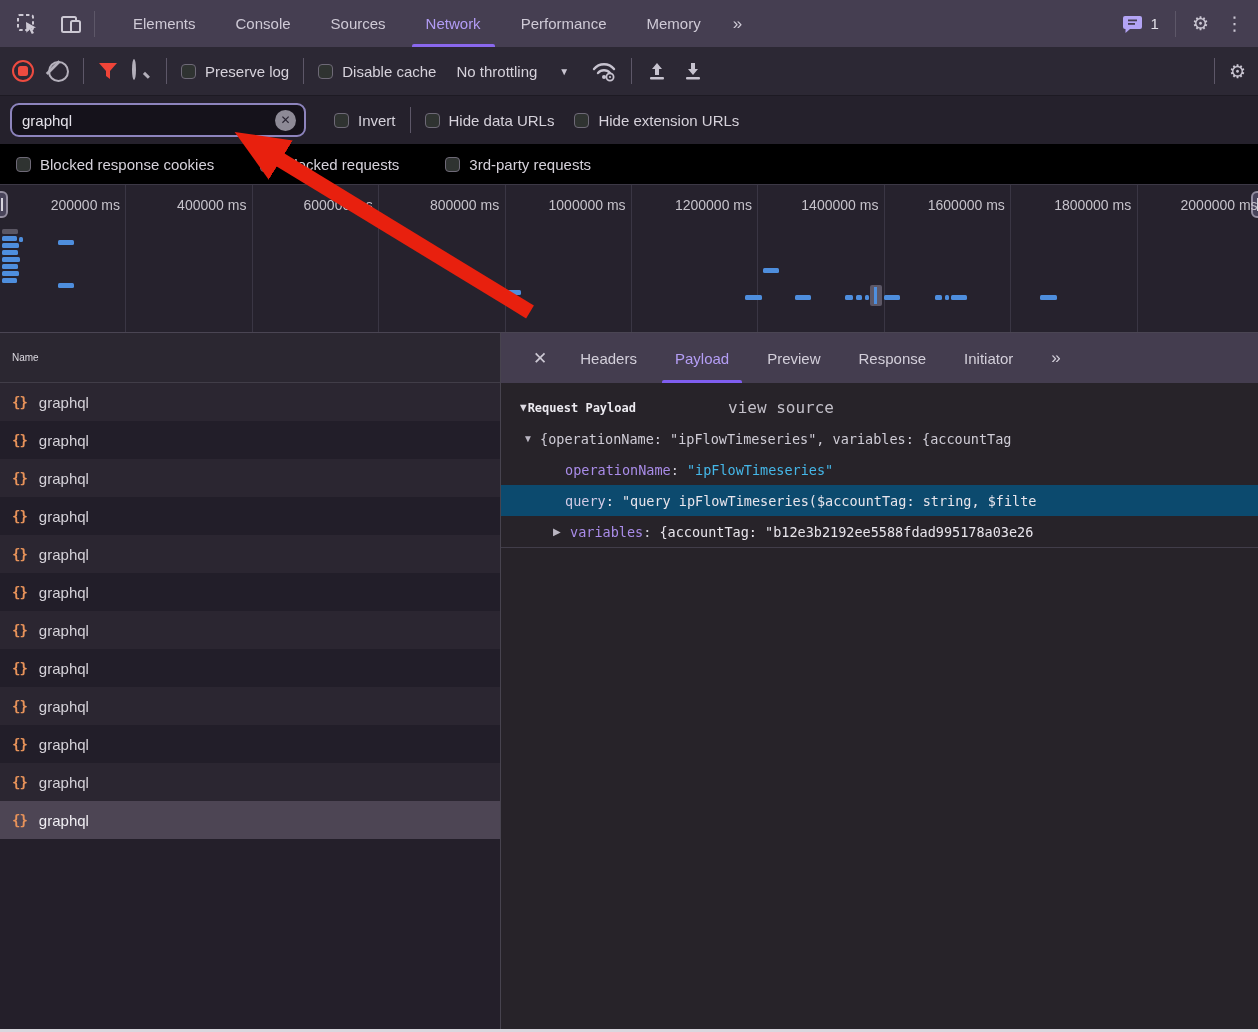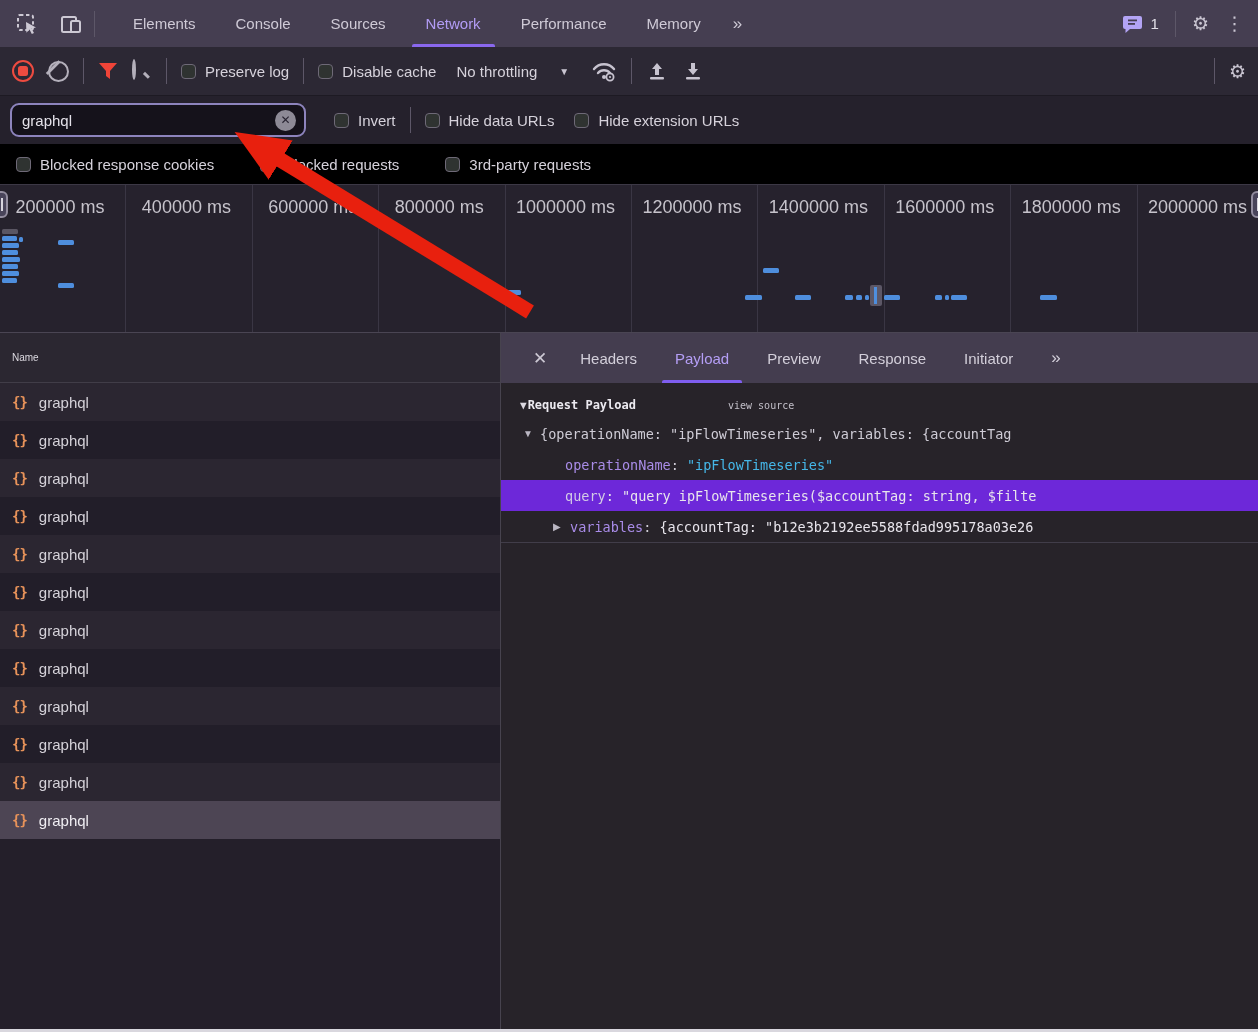--- a/index.html
+++ b/index.html
@@ -50,21 +50,21 @@
   .chips-row { height:46px; background:#25212c; display:flex; align-items:center; padding:0 8px; gap:9px; flex:0 0 auto; }
   .chip { border:1px solid #716c7a; border-radius:10px; padding:4px 11px; font-size:14.5px; font-weight:600; color:#e6e3ea; background:transparent; cursor:pointer; white-space:nowrap; }
   .chip.selected { background:#554a61; border-color:transparent; }
   .chips-row .vdiv { height:24px; }
 
   
   .cbs-row { height:41px; background:#000000; display:flex; align-items:center; gap:46px; padding:0 16px; flex:0 0 auto; border-bottom:1px solid #3c3845; }
 
   
   .timeline { height:148px; background:#26222d; position:relative; flex:0 0 auto; border-bottom:1px solid #4a4553; background-image:repeating-linear-gradient(to right, transparent 0px, transparent 125.4px, #3a3644 125.4px, #3a3644 126.4px); }
-  .tl-label { position:absolute; top:12px; width:120px; text-align:center; font-size:18px; color:#c6c3cb; white-space:nowrap; }
+  .tl-label { position:absolute; top:12px; width:120px; text-align:right; font-size:14px; color:#c6c3cb; white-space:nowrap; }
   .tl-bar { position:absolute; height:5px; border-radius:1.5px; background:#4e8edd; }
   .tl-marker { position:absolute; background:#5c5766; border-radius:2px; }
   .tl-marker .vline { position:absolute; left:4px; top:2px; width:3px; bottom:2px; background:#4e8edd; }
   .tl-handle { position:absolute; top:6px; width:13px; height:27px; border:2px solid #938d9f; background:#49445a; border-radius:6px; display:flex; align-items:center; justify-content:center; }
   .tl-handle .grip { width:2px; height:13px; background:#d8d5de; }
   .tl-handle.left { left:-5px; }
   .tl-handle.right { right:-6px; }
 
   
   .main { flex:1; display:flex; min-height:0; }
@@ -82,25 +82,25 @@
   .d-tab { display:flex; align-items:center; padding:0 15px; margin:0 4px; font-size:15px; color:#d3cfda; position:relative; cursor:pointer; }
   .d-tab.selected { color:#b49ef5; }
   .d-tab.selected::after { content:""; position:absolute; left:2px; right:2px; bottom:0; height:3px; background:#7f5ef0; border-radius:2px 2px 0 0; }
   .d-tab.more { font-size:17px; letter-spacing:-2px; color:#d3cfda; }
 
   
   .payload { flex:1; overflow:hidden; }
   .section-head { display:flex; align-items:center; padding:15px 0 6px 19px; }
   .section-twisty { font-size:11px; color:#dcd9e1; margin-right:1px; }
   .section-title { font-size:12px; font-weight:bold; color:#eceaf0; }
-  .view-source { font-size:10px; color:#c2bfc8; margin-left:92px; cursor:pointer; }
+  .view-source { font-size:16px; color:#c2bfc8; margin-left:92px; cursor:pointer; }
   .code { font-family:"DejaVu Sans Mono",monospace; font-size:13.5px; }
   .code-line { height:31px; display:flex; align-items:center; white-space:pre; overflow:hidden; }
   .code-line .twisty { width:17px; font-size:10px; color:#bab6c2; flex:0 0 auto; font-family:"Liberation Sans",sans-serif; text-align:left; }
-  .code-line.hl { background:#6d28d9; }
+  .code-line.hl { background:#0c4a6e; }
   .c-plain { color:#cfccd6; }
   .c-key { color:#a98ce8; }
   .c-string { color:#45b7e8; }
   .c-plainbright { color:#e8e5ec; }
   .c-keylight { color:#d3cbe6; }
   .payload-sep { border-bottom:1px solid #413d49; }
 
   
   .arrow-overlay { position:absolute; inset:0; pointer-events:none; z-index:50; }
 

